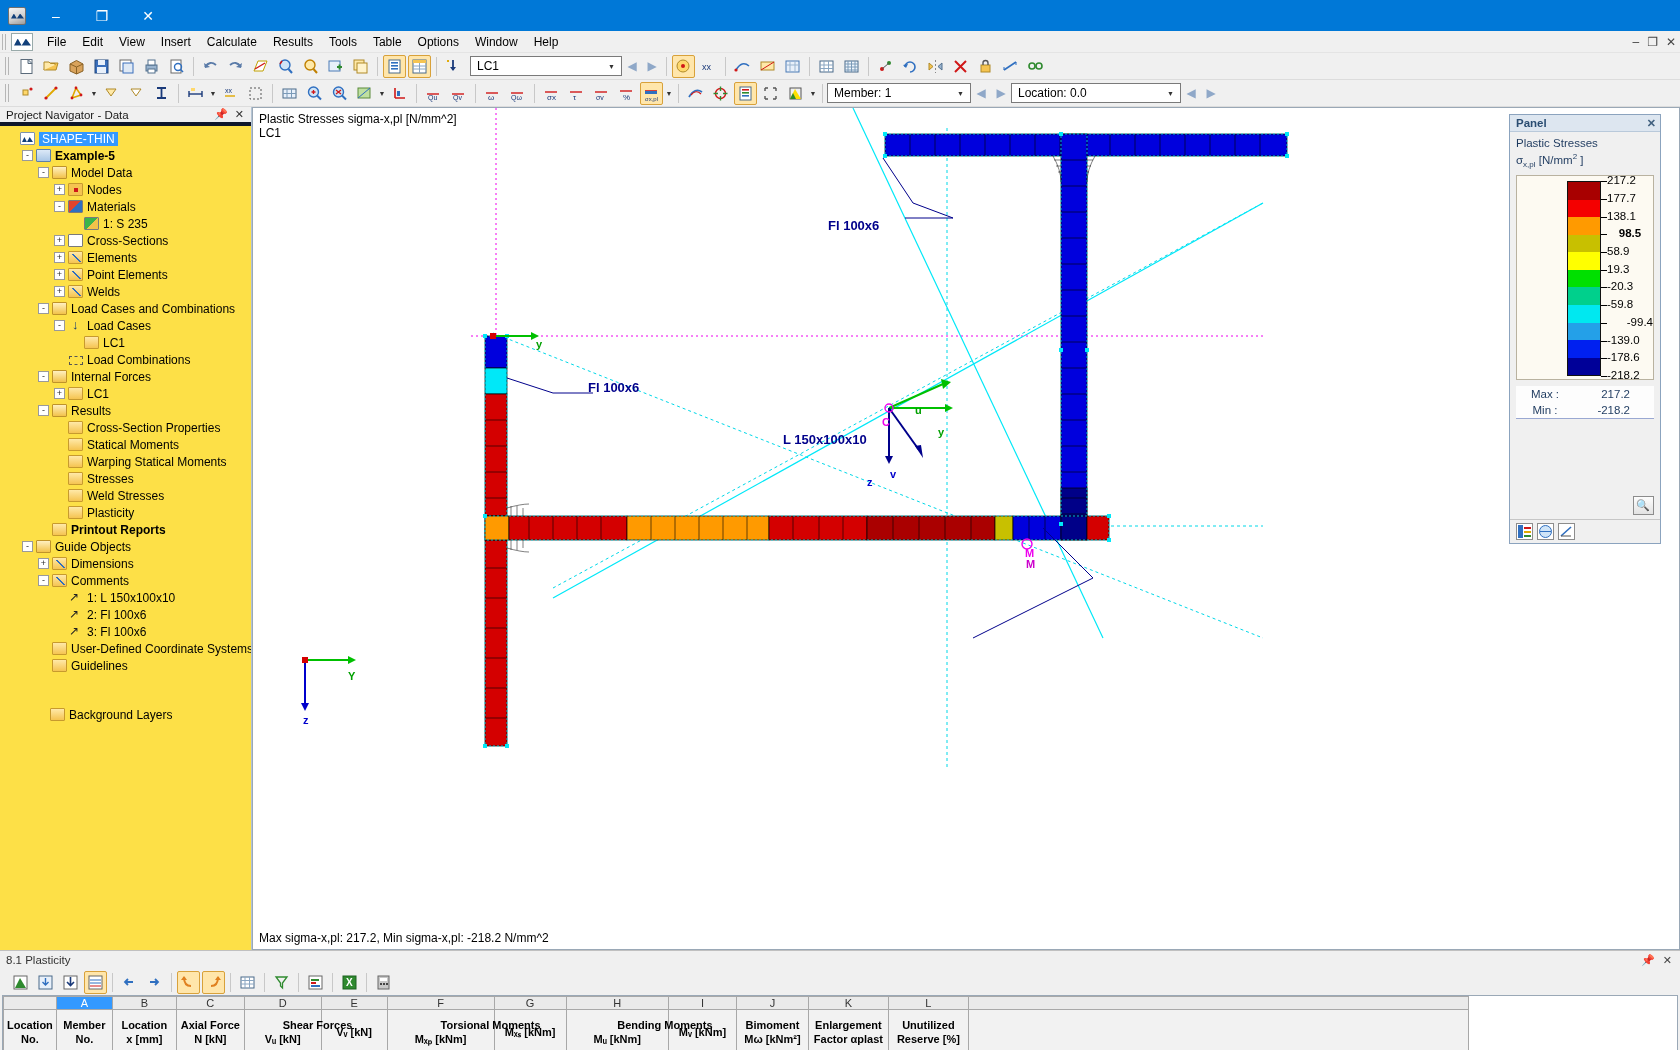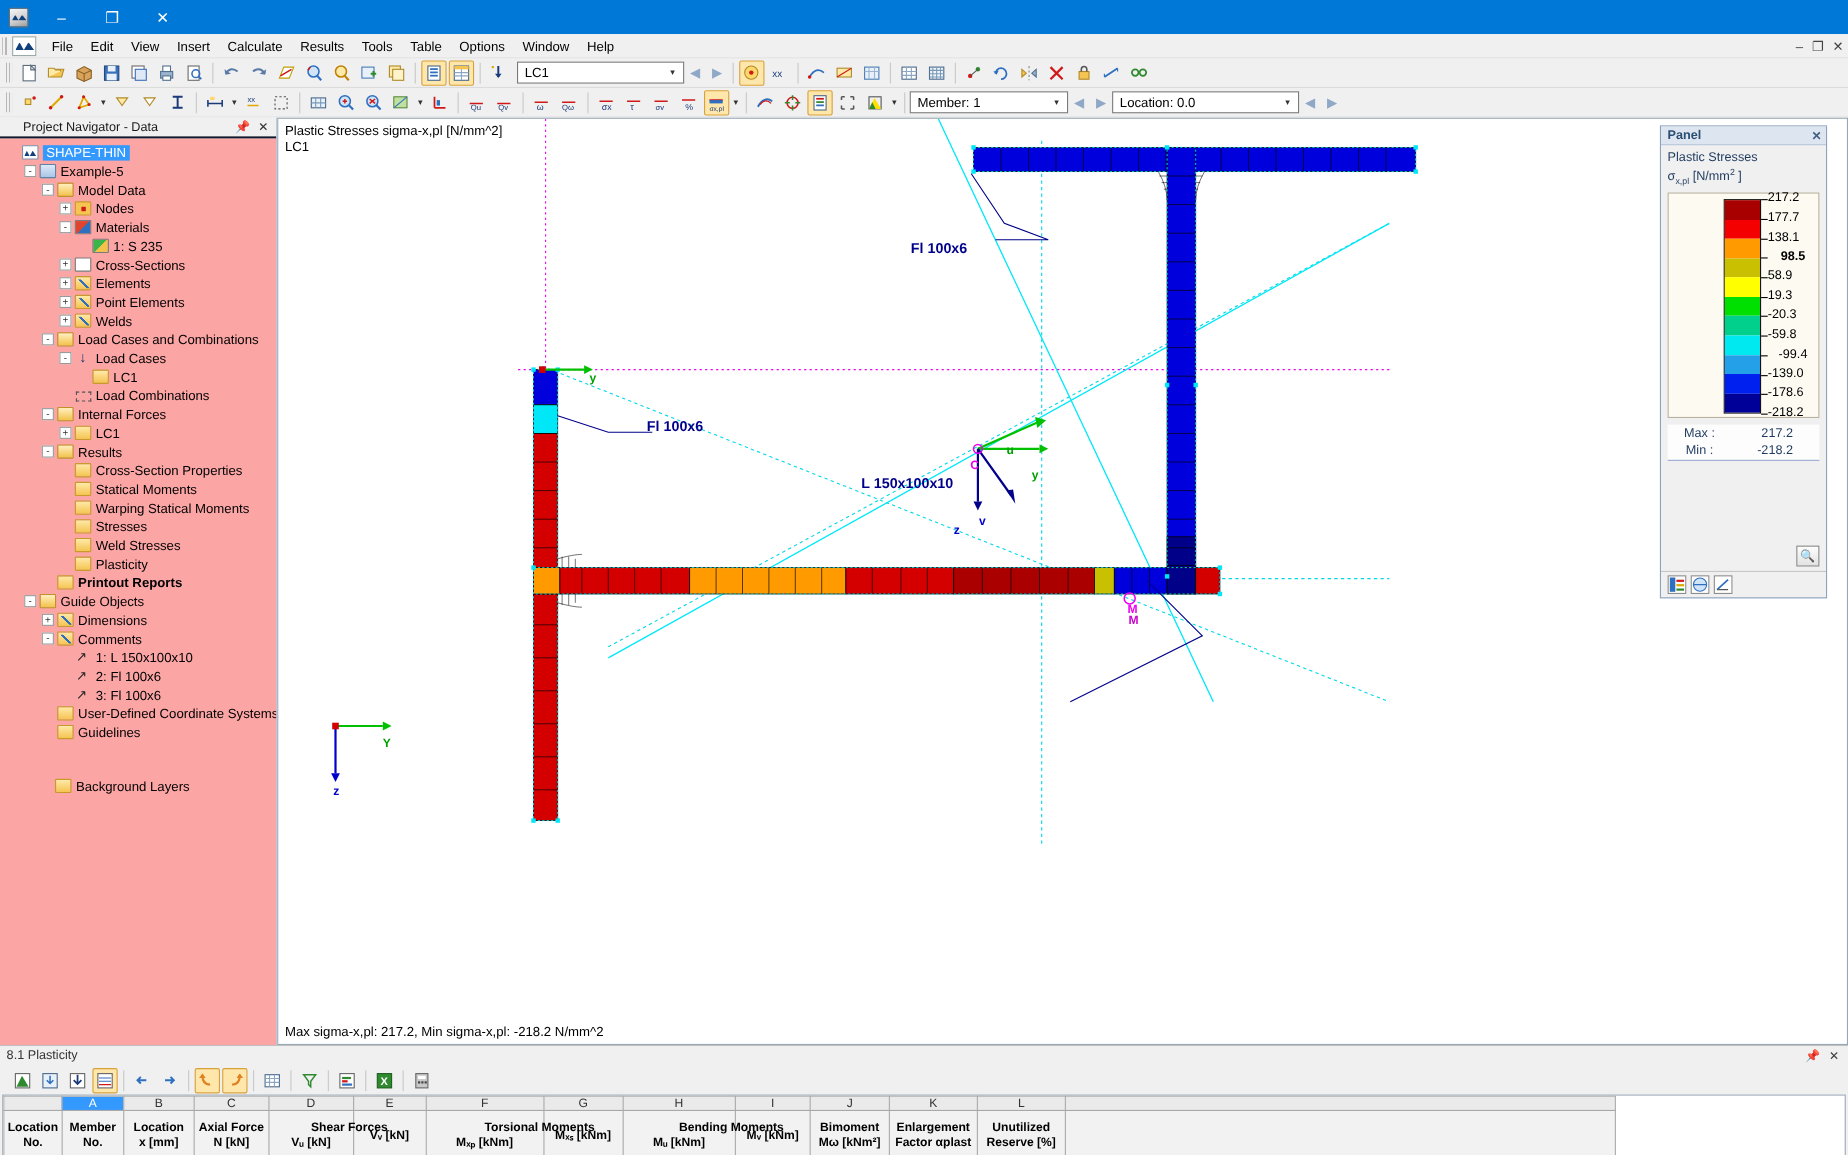--- a/index.html
+++ b/index.html
@@ -79,24 +79,24 @@
   .navarrow{width:20px;height:23px;display:flex;align-items:center;justify-content:center;
     color:#8fa8c8;font-size:12px;flex:none;}
 
   
   #main{display:flex;height:843px;background:#f0f0f0;}
 
   
   #navigator{width:252px;background:#fff;border-right:1px solid #b4c4d4;display:flex;flex-direction:column;}
   #nav-header{
     height:19px;background:#f0f0f0;display:flex;align-items:center;
-    padding-left:21px;font-size:11.5px;color:#1a1a1a;border-bottom:2px solid #0f172a;
+    padding-left:6px;font-size:11.5px;color:#1a1a1a;border-bottom:4px solid #0f172a;
   }
   #nav-header .sp{margin-left:auto;display:flex;gap:7px;padding-right:7px;color:#333;font-size:11px;}
-  #nav-tree{flex:1;overflow:hidden;padding-top:4px;background:#fca5a5;font-size:12px;}
+  #nav-tree{flex:1;overflow:hidden;padding-top:4px;background:#fde047;font-size:12px;}
   .trow{display:flex;align-items:center;height:17px;white-space:nowrap;}
   .tg{width:11px;height:11px;border:1px solid #9a9a9a;background:#fff;flex:none;
       margin-right:3px;position:relative;font-size:9px;line-height:9px;text-align:center;color:#333;}
   .tgspace{width:11px;flex:none;margin-right:3px;}
   .ico{width:15px;height:13px;flex:none;margin-right:4px;border-radius:1px;}
   .ico.folder{background:linear-gradient(180deg,#ffe9a8 0%,#f5c451 100%);border:1px solid #c79a2e;}
   .ico.folderopen{background:linear-gradient(180deg,#fff0c0 0%,#f2c24a 100%);border:1px solid #bf932a;}
   .ico.app{background:#fff;border:1px solid #7e93ad;position:relative;}
   .ico.app:after{content:"";position:absolute;left:1px;top:4px;width:11px;height:5px;background:#12407a;
      clip-path:polygon(0 100%,22% 0,45% 100%,70% 0,100% 100%);}
@@ -111,21 +111,21 @@
     background:linear-gradient(45deg,transparent 45%,#2f6fc0 45% 60%,transparent 60%);}
   .ico.lcase{background:transparent;border:none;position:relative;}
   .ico.lcase:after{content:"\2193";position:absolute;left:4px;top:-2px;font-size:13px;color:#143a70;}
   .ico.lcomb{background:transparent;border:none;position:relative;}
   .ico.lcomb:after{content:"";position:absolute;left:1px;top:3px;width:12px;height:7px;
     border:1px dashed #555;}
   .ico.cmt{background:transparent;border:none;position:relative;}
   .ico.cmt:after{content:"\2197";position:absolute;left:1px;top:-1px;font-size:12px;color:#222;}
   .tlabel{color:#000;}
   .tlabel.sel{background:#3399ff;color:#fff;padding:0 3px;}
-  .tlabel.bold{font-weight:normal;}
+  .tlabel.bold{font-weight:bold;}
 
   
   #work{flex:1;display:flex;flex-direction:column;background:#f0f0f0;}
   #canvas-wrap{flex:1;position:relative;background:#fff;border:1px solid #9aa8b6;margin:0;overflow:hidden;}
   #canvas-label{position:absolute;left:6px;top:4px;font-size:12px;color:#000;line-height:14px;white-space:pre;}
   #canvas-foot{position:absolute;left:6px;bottom:4px;font-size:12px;color:#000;}
   .ann{position:absolute;font:bold 13px "Liberation Sans",sans-serif;color:#00008b;white-space:nowrap;}
   .axl{position:absolute;font:11px "Liberation Sans",sans-serif;}
 
   
@@ -1052,21 +1052,21 @@
                 <div class="lg-lbl" style="top: 51.1818px; left: 90px; width: 46px; text-align: center; font-weight: bold;">98.5</div>
                 <div class="lg-tick" style="top: 75.9091px;"></div>
                 <div class="lg-lbl" style="top: 68.9091px; left: 90px; width: 46px; text-align: left;">58.9</div>
                 <div class="lg-tick" style="top: 93.6364px;"></div>
                 <div class="lg-lbl" style="top: 86.6364px; left: 90px; width: 46px; text-align: left;">19.3</div>
                 <div class="lg-tick" style="top: 111.364px;"></div>
                 <div class="lg-lbl" style="top: 104.364px; left: 90px; width: 46px; text-align: left;">-20.3</div>
                 <div class="lg-tick" style="top: 129.091px;"></div>
                 <div class="lg-lbl" style="top: 122.091px; left: 90px; width: 46px; text-align: left;">-59.8</div>
                 <div class="lg-tick" style="top: 146.818px;"></div>
-                <div class="lg-lbl" style="top: 139.818px; left: 90px; width: 46px; text-align: center;">-99.4</div>
+                <div class="lg-lbl" style="top: 139.818px; left: 90px; width: 46px; text-align: right;">-99.4</div>
                 <div class="lg-tick" style="top: 164.545px;"></div>
                 <div class="lg-lbl" style="top: 157.545px; left: 90px; width: 46px; text-align: left;">-139.0</div>
                 <div class="lg-tick" style="top: 182.273px;"></div>
                 <div class="lg-lbl" style="top: 175.273px; left: 90px; width: 46px; text-align: left;">-178.6</div>
                 <div class="lg-tick" style="top: 200px;"></div>
                 <div class="lg-lbl" style="top: 193px; left: 90px; width: 46px; text-align: left;">-218.2</div>
               </div>
           </div>
         </div>
         <div id="panel-mm">

